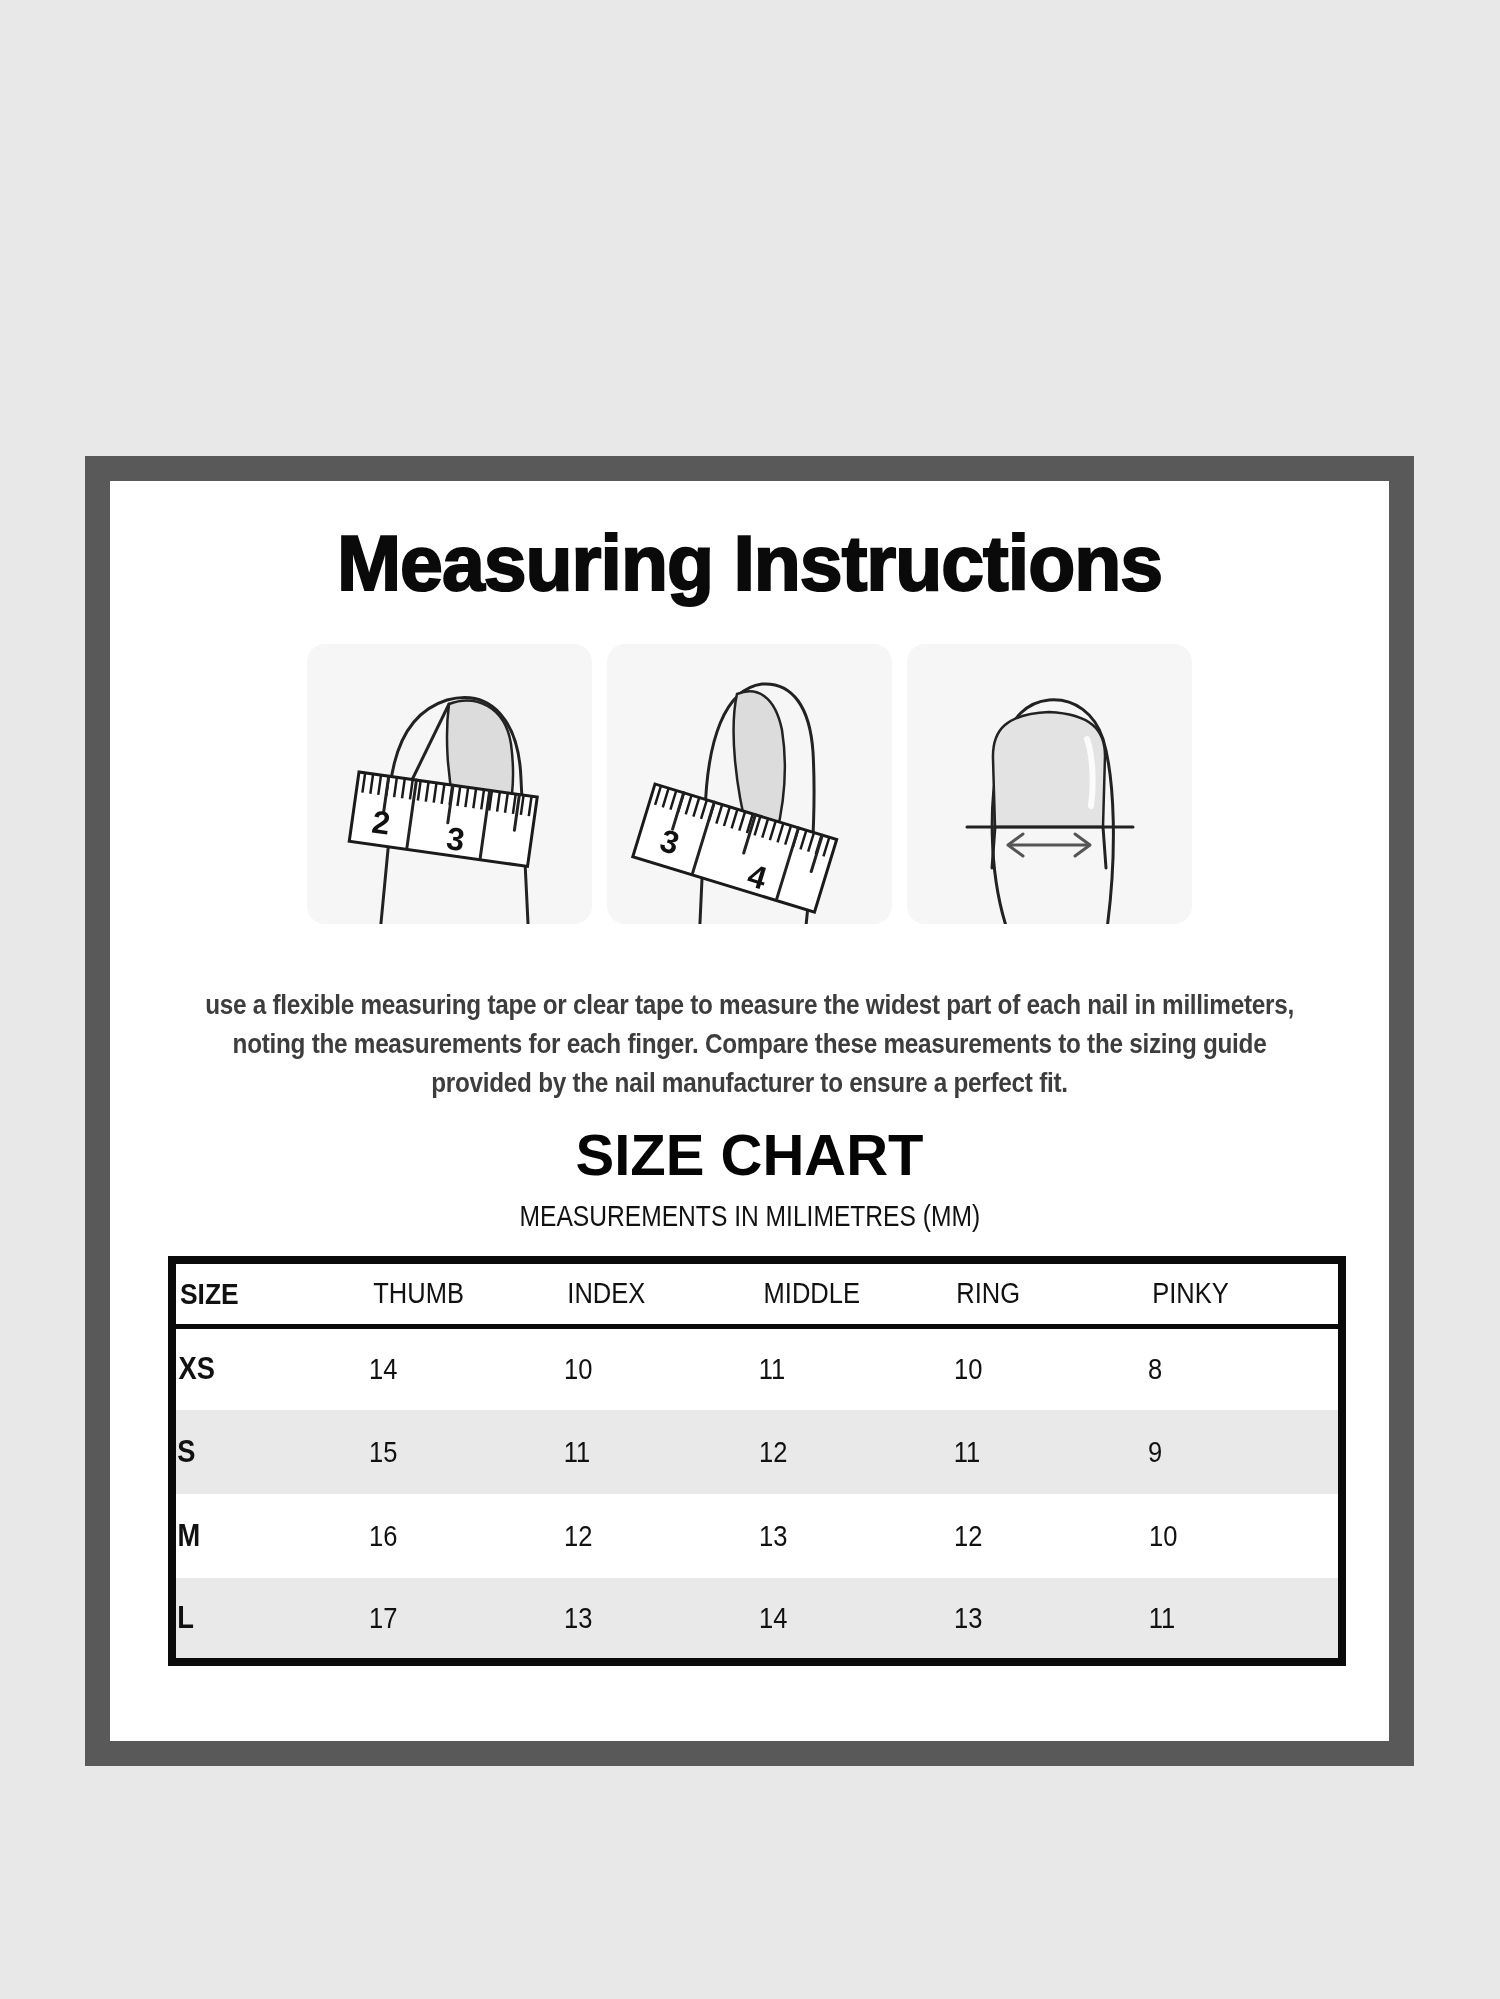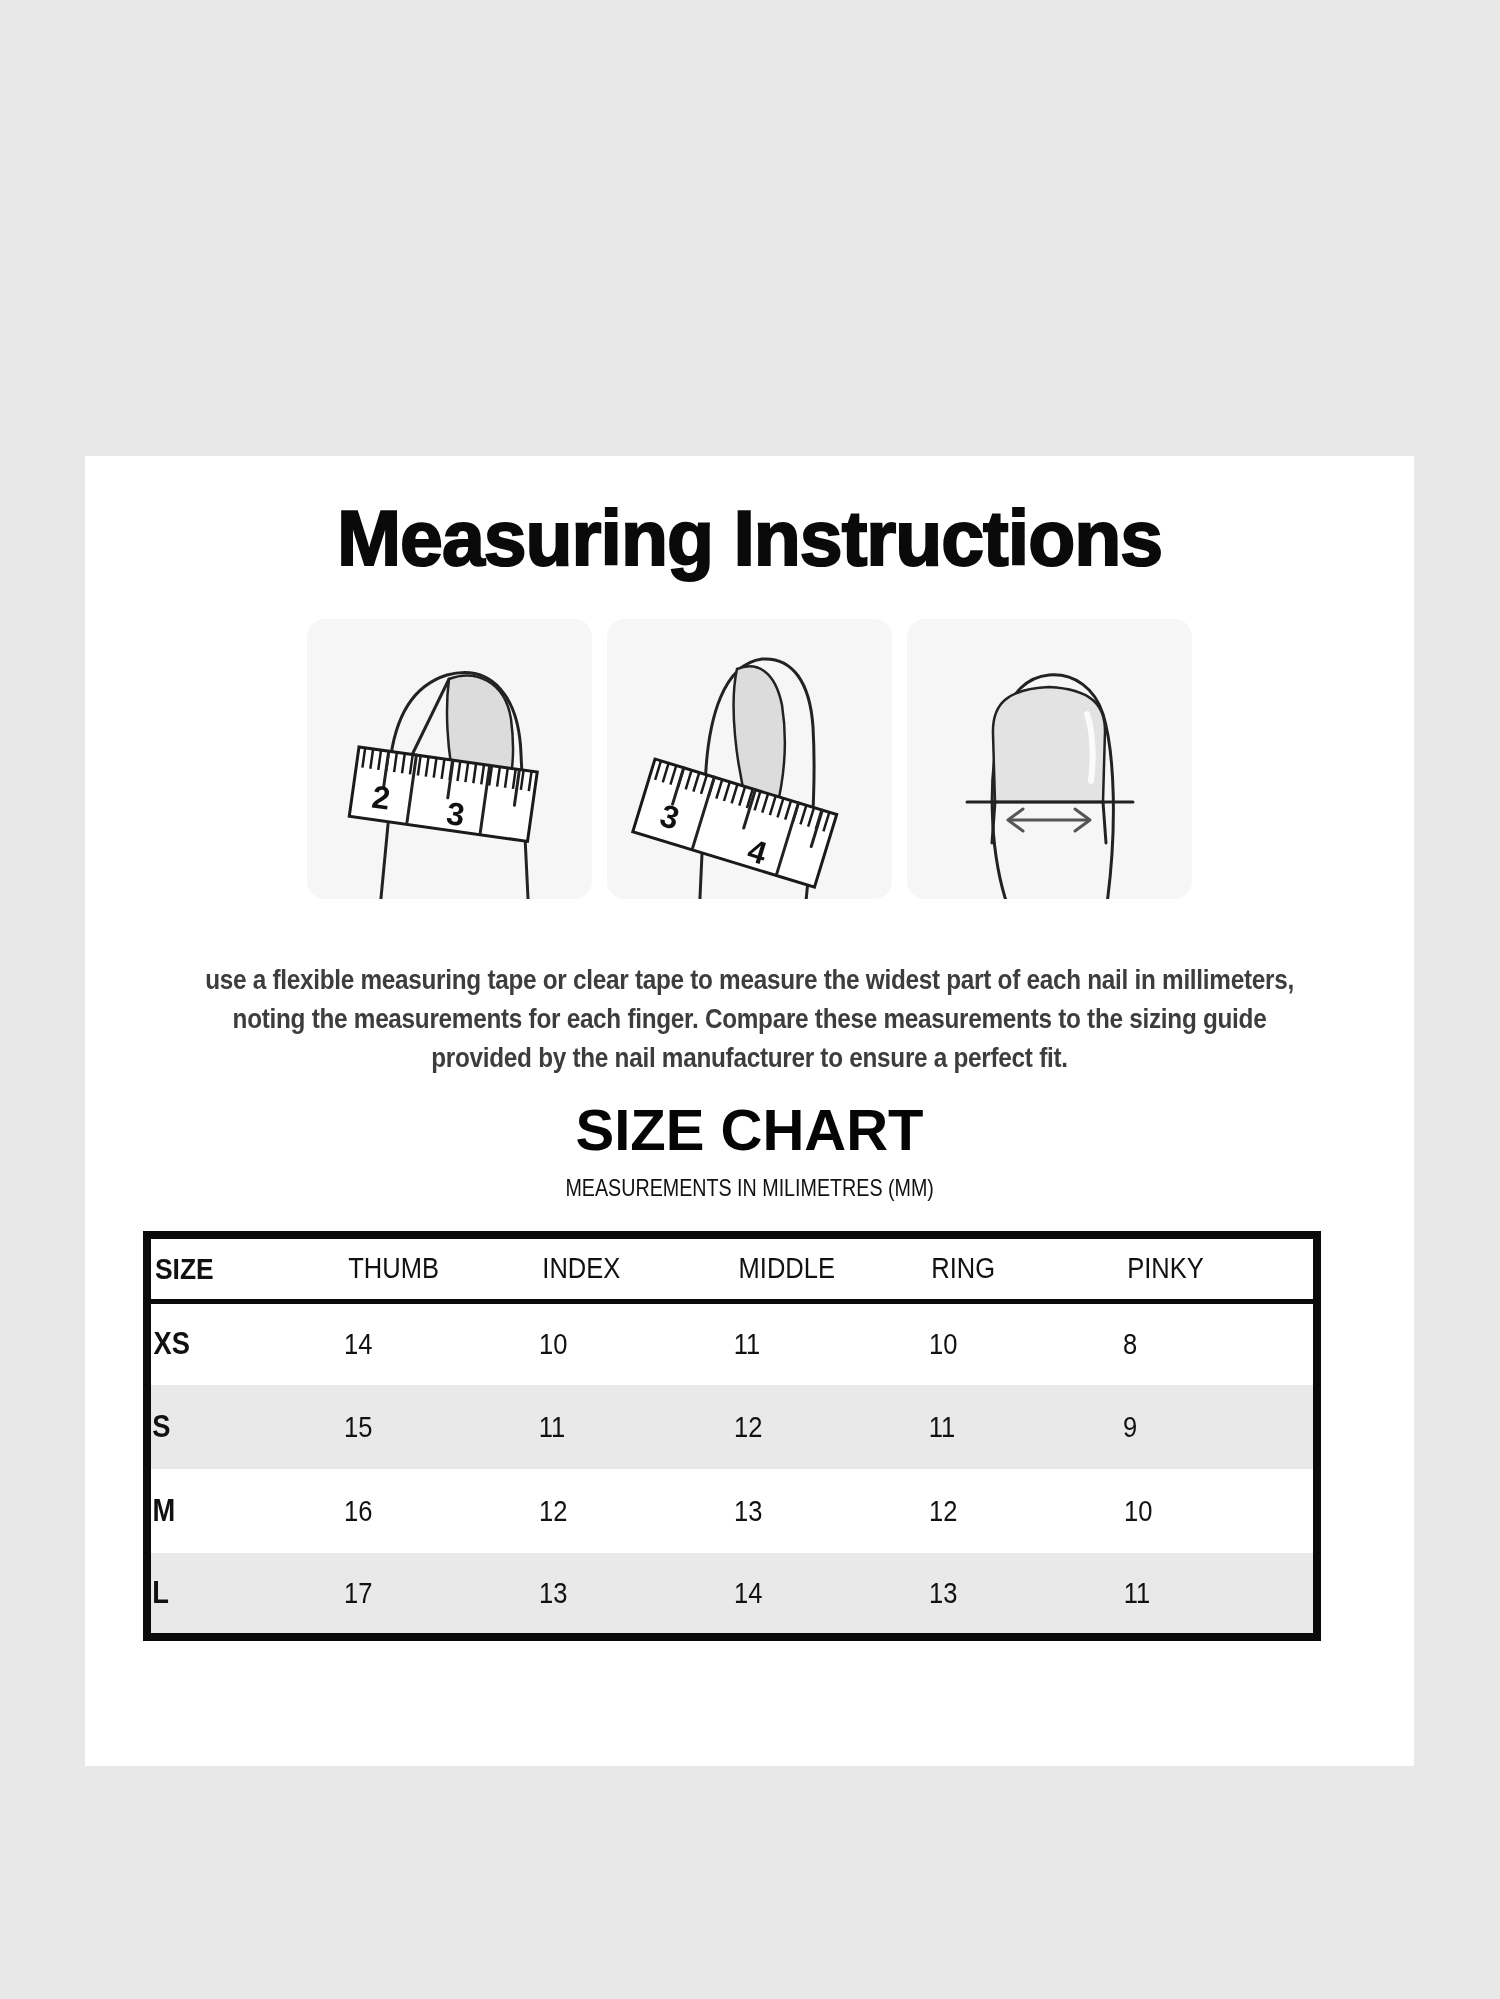--- a/index.html
+++ b/index.html
@@ -8,21 +8,21 @@
     background:#e8e8e8;
     font-family:"Liberation Sans", sans-serif;
     color:#111;
   }
   .stage { position:relative; width:1500px; height:1999px; overflow:hidden; }
 
   .frame {
     position:absolute; left:85px; top:456px;
     width:1329px; height:1310px;
     background:#595959;
-    box-sizing:border-box; 
+    box-sizing:border-box; padding:25px;
   }
   .card { position:relative; width:100%; height:100%; background:#ffffff; }
 
   .title {
     position:absolute; top:38px; left:0; width:100%;
     text-align:center;
     font-size:77px; font-weight:bold; letter-spacing:-1px;
     color:#0a0a0a;
     -webkit-text-stroke:2px #0a0a0a;
     white-space:nowrap;
@@ -50,21 +50,21 @@
 
   .chart-title {
     position:absolute; top:640px; left:0; width:100%;
     text-align:center;
     font-size:58px; font-weight:bold; color:#050505;
     letter-spacing:0;
   }
   .chart-subtitle {
     position:absolute; top:718px; left:0; width:100%;
     text-align:center;
-    font-size:24px; color:#111; white-space:nowrap;
+    font-size:30px; color:#111; white-space:nowrap;
   }
   .chart-subtitle .cond { transform:scaleX(0.82); }
 
   .cond { display:inline-block; transform:scaleX(0.88); transform-origin:50% 50%; white-space:nowrap; }
 
   table.size-table {
     position:absolute; left:58px; top:775px;
     width:1178px;
     border-collapse:collapse; table-layout:fixed;
     border:8px solid #0a0a0a;

